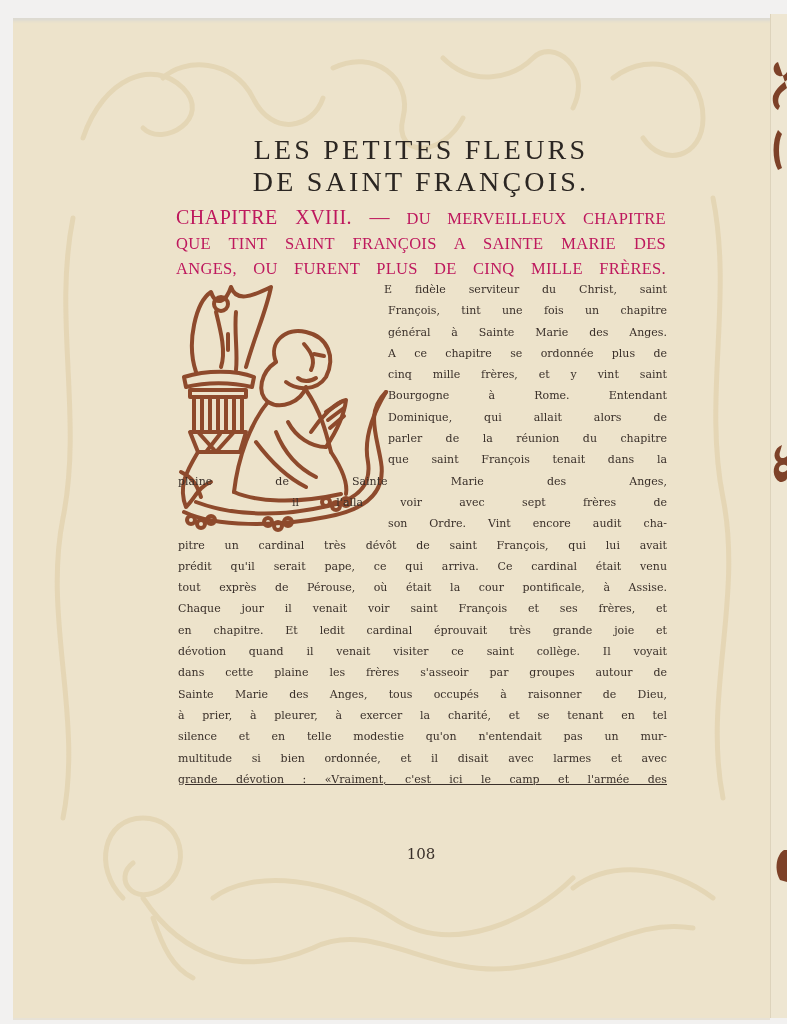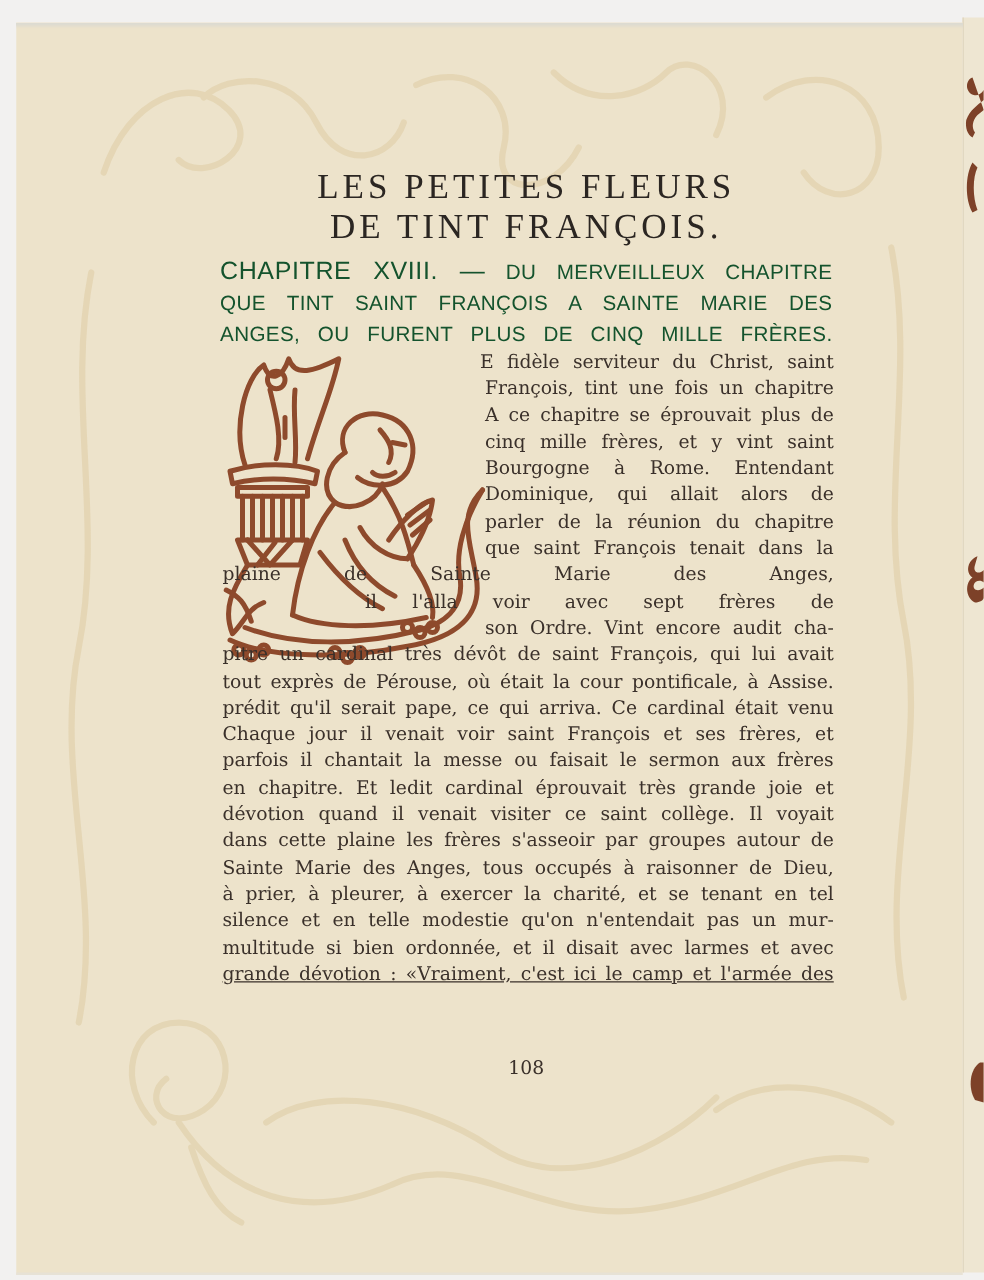--- a/index.html
+++ b/index.html
@@ -49,41 +49,41 @@
       line-height: 32px;
       letter-spacing: 3.2px;
       font-weight: normal;
       margin: 0;
     }
     .chapter {
       position: absolute;
       left: 176px;
       top: 205px;
       width: 490px;
-      font-family: Liberation Sans, sans-serif;
-      color: #14532d;
+      font-family: Liberation Serif, serif;
+      color: #be185d;
       font-size: 16.5px;
       line-height: 25px;
       text-align: justify;
       text-align-last: justify;
       letter-spacing: 0.3px;
     }
     .chapter .big {
       font-size: 20px;
       letter-spacing: 0.5px;
     }
     .chapter-line { display: block; }
     .body-text {
       position: absolute;
       left: 178px;
       top: 279px;
       width: 489px;
       font-family: "DejaVu Serif", serif;
       color: #3a302a;
-      font-size: 15px;
+      font-size: 11px;
       line-height: 21.3px;
     }
     .line {
       display: block;
       text-align: justify;
       text-align-last: justify;
       white-space: nowrap;
       height: 21.3px;
     }
     .line.last { text-align-last: justify; text-decoration: underline; }
@@ -131,21 +131,21 @@
       <path d="M130 880 C 170 940, 230 960, 300 930 C 360 900, 420 960, 500 950 C 580 940, 620 900, 680 910"></path>
       <path d="M200 880 C 240 850, 320 860, 380 900 C 440 940, 520 900, 560 860"></path>
       <path d="M560 870 C 600 840, 660 850, 700 880"></path>
       <path d="M140 900 C 150 930, 160 950, 180 960"></path>
     </g>
   </svg>
 </div>
 
 <h1 class="title">
   <span>LES PETITES FLEURS</span><br>
-  <span>DE TINT FRANÇOIS.</span>
+  <span>DE SAINT FRANÇOIS.</span>
 </h1>
 
 <div class="chapter">
   <span class="chapter-line"><span class="big">CHAPITRE XVIII. —</span> <span>DU MERVEILLEUX CHAPITRE</span></span>
   <span class="chapter-line">QUE TINT SAINT FRANÇOIS A SAINTE MARIE DES</span>
   <span class="chapter-line">ANGES, OU FURENT PLUS DE CINQ MILLE FRÈRES.</span>
 </div>
 
 <svg class="initial-figure" viewBox="0 0 218 250">
   <g fill="none" stroke="#8e4a2c" stroke-width="4" stroke-linecap="round" stroke-linejoin="round">
@@ -196,34 +196,34 @@
       <circle cx="112" cy="240" r="4"></circle>
     <circle cx="150" cy="220" r="4"></circle>
       <circle cx="160" cy="224" r="4"></circle>
       <circle cx="170" cy="220" r="4"></circle>
   </g>
 </svg>
 
 <div class="body-text">
   <span class="line" style="margin-left:206px">E fidèle serviteur du Christ, saint</span>
   <span class="line" style="margin-left:210px">François, tint une fois un chapitre</span>
-  <span class="line" style="margin-left:210px">A ce chapitre se éprouvait plus de</span>
+  <span class="line" style="margin-left:210px">général à Sainte Marie des Anges.</span>
+  <span class="line" style="margin-left:210px">A ce chapitre se ordonnée plus de</span>
   <span class="line" style="margin-left:210px">cinq mille frères, et y vint saint</span>
   <span class="line" style="margin-left:210px">Bourgogne à Rome. Entendant</span>
   <span class="line" style="margin-left:210px">Dominique, qui allait alors de</span>
   <span class="line" style="margin-left:210px">parler de la réunion du chapitre</span>
   <span class="line" style="margin-left:210px">que saint François tenait dans la</span>
   <span class="line" style="">plaine de Sainte Marie des Anges,</span>
   <span class="line" style="margin-left:114px">il l'alla voir avec sept frères de</span>
   <span class="line" style="margin-left:210px">son Ordre. Vint encore audit cha-</span>
   <span class="line">pitre un cardinal très dévôt de saint François, qui lui avait</span>
+  <span class="line">prédit qu'il serait pape, ce qui arriva. Ce cardinal était venu</span>
   <span class="line">tout exprès de Pérouse, où était la cour pontificale, à Assise.</span>
-  <span class="line">prédit qu'il serait pape, ce qui arriva. Ce cardinal était venu</span>
   <span class="line">Chaque jour il venait voir saint François et ses frères, et</span>
-  <span class="line">parfois il chantait la messe ou faisait le sermon aux frères</span>
   <span class="line">en chapitre. Et ledit cardinal éprouvait très grande joie et</span>
   <span class="line">dévotion quand il venait visiter ce saint collège. Il voyait</span>
   <span class="line">dans cette plaine les frères s'asseoir par groupes autour de</span>
   <span class="line">Sainte Marie des Anges, tous occupés à raisonner de Dieu,</span>
   <span class="line">à prier, à pleurer, à exercer la charité, et se tenant en tel</span>
   <span class="line">silence et en telle modestie qu'on n'entendait pas un mur-</span>
   <span class="line">multitude si bien ordonnée, et il disait avec larmes et avec</span>
   <span class="line last">grande dévotion : «Vraiment, c'est ici le camp et l'armée des</span>
 </div>
 

